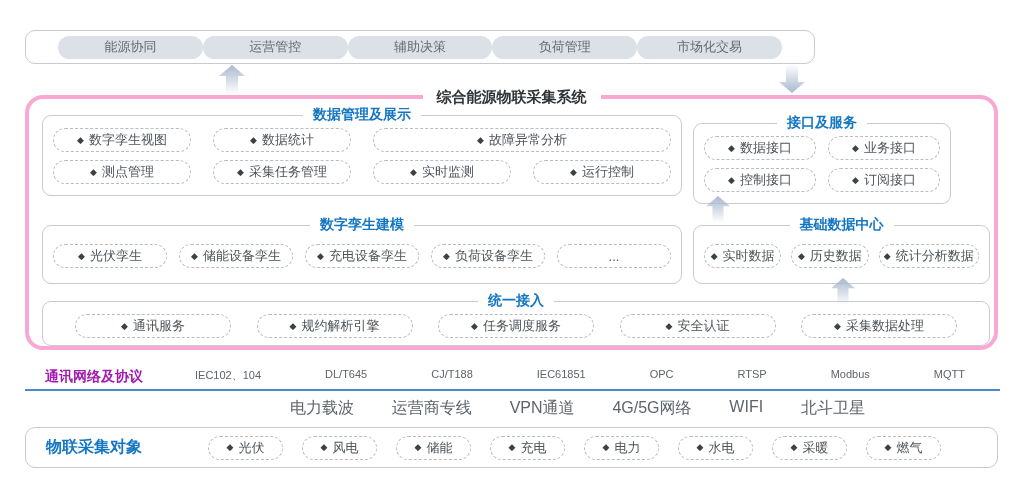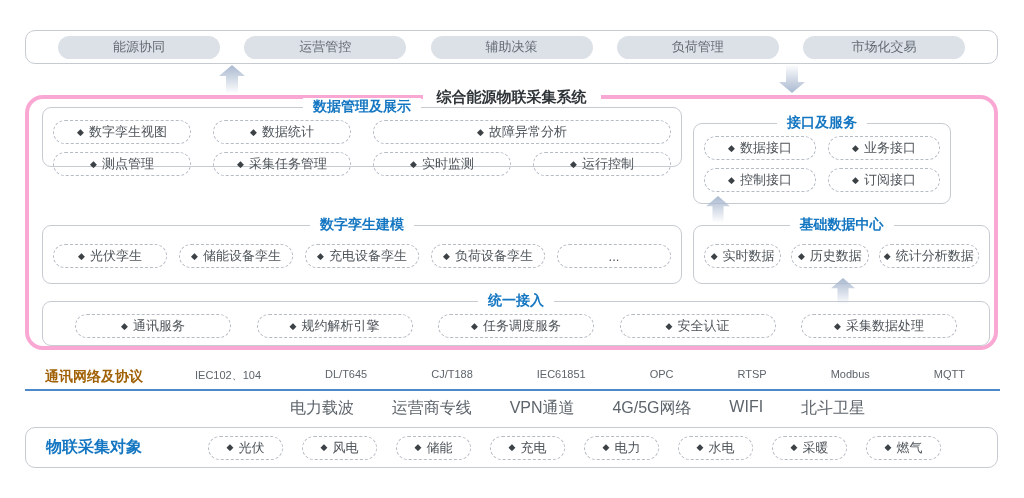--- a/index.html
+++ b/index.html
@@ -4,21 +4,21 @@
 <style>
   html,body{margin:0;padding:0;background:#ffffff;}
   body{
     position:relative;width:1024px;height:498px;overflow:hidden;
     font-family:"Liberation Sans","DejaVu Sans",sans-serif;
   }
   .abs{position:absolute;box-sizing:border-box;}
 
   
   .top-box{
-    left:25px;top:30px;width:973px;height:34px;
+    left:25px;top:30px;width:790px;height:34px;
     border:1px solid #c6cbd2;border-radius:10px;
     display:flex;align-items:center;justify-content:space-between;
     padding:0 32px;
   }
   .top-pill{
     width:162px;height:23px;background:#dce1e8;border-radius:12px;
     display:flex;align-items:center;justify-content:center;
     font-size:13px;color:#636a72;
   }
 
@@ -34,21 +34,21 @@
   }
   .sub-box{
     position:absolute;border:1px solid #c6cbd2;border-radius:9px;
     box-sizing:border-box;
   }
   .sub-title{
     position:absolute;top:-10px;left:50%;transform:translateX(-50%);
     background:#ffffff;padding:0 10px;white-space:nowrap;
     font-size:14px;font-weight:bold;color:#1577c2;
   }
-  .box-dm{left:13px;top:8px;width:640px;height:60px;padding-left:32px;}
+  .box-dm{left:13px;top:16px;width:640px;height:81px;padding-left:32px;}
   .box-if{left:664px;top:24px;width:258px;height:81px;}
   .box-tw{left:13px;top:126px;width:640px;height:59px;padding-left:17px;}
   .box-bd{left:664px;top:126px;width:297px;height:59px;}
   .box-ua{left:13px;top:202px;width:948px;height:45px;}
 
   .grid-dm{position:absolute;left:10px;right:10px;top:12px;
     display:grid;grid-template-columns:repeat(4,1fr);gap:8px 22px;}
   .grid-if{position:absolute;left:10px;right:10px;top:12px;
     display:grid;grid-template-columns:repeat(2,1fr);gap:8px 12px;}
   .grid-tw{position:absolute;left:10px;right:10px;top:18px;
@@ -62,21 +62,21 @@
   
   .pill{
     height:24px;border:1px dashed #b6bcc4;border-radius:12px;
     display:flex;align-items:center;justify-content:center;gap:5px;
     font-size:13px;color:#4d5359;white-space:nowrap;box-sizing:border-box;
   }
   .pill .dmd{font-size:9px;color:#3c4146;line-height:1;}
   .span2{grid-column:3/5;}
 
   
-  .net-label{left:45px;top:368px;font-size:14px;font-weight:bold;color:#a16207;}
+  .net-label{left:45px;top:368px;font-size:14px;font-weight:bold;color:#a21caf;}
   .proto-row{left:195px;top:368px;width:770px;display:flex;
     justify-content:space-between;font-size:11px;color:#5d646b;}
   .blue-line{left:25px;top:389px;width:975px;height:2px;background:#4d88c8;}
   .chan-row{left:290px;top:398px;width:575px;display:flex;
     justify-content:space-between;font-size:16px;color:#5d646b;}
 
   
   .obj-box{
     left:25px;top:427px;width:973px;height:41px;
     border:1px solid #c6cbd2;border-radius:10px;

